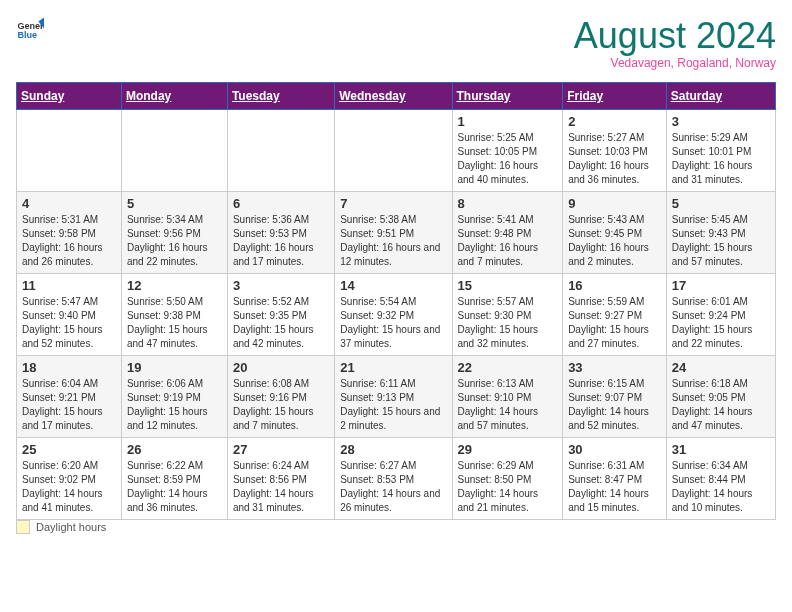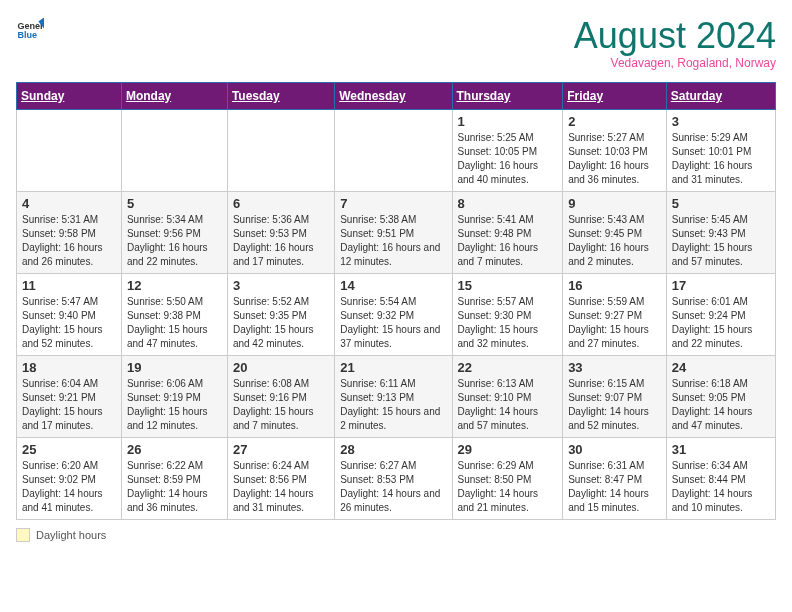--- a/index.html
+++ b/index.html
@@ -73,21 +73,20 @@
     .day-detail {
       font-size: 10px;
       color: #333;
       line-height: 1.4;
       text-align: center;
     }
     .empty-cell {
       background: #fff !important;
     }
     .footer {
-      margin-top: 8px;
       font-size: 11px;
       color: #555;
       display: flex;
       align-items: center;
       gap: 6px;
     }
     .footer-box {
       width: 14px;
       height: 14px;
       background: #fff8c0;

